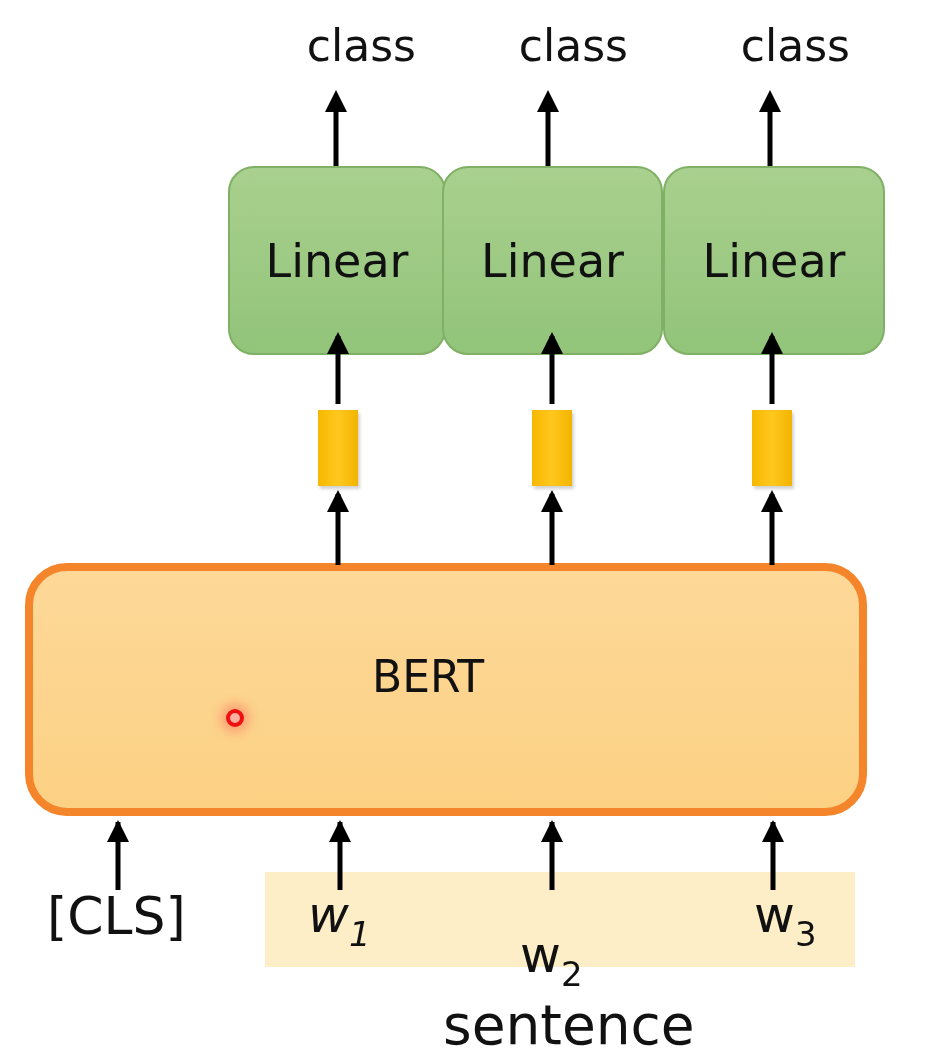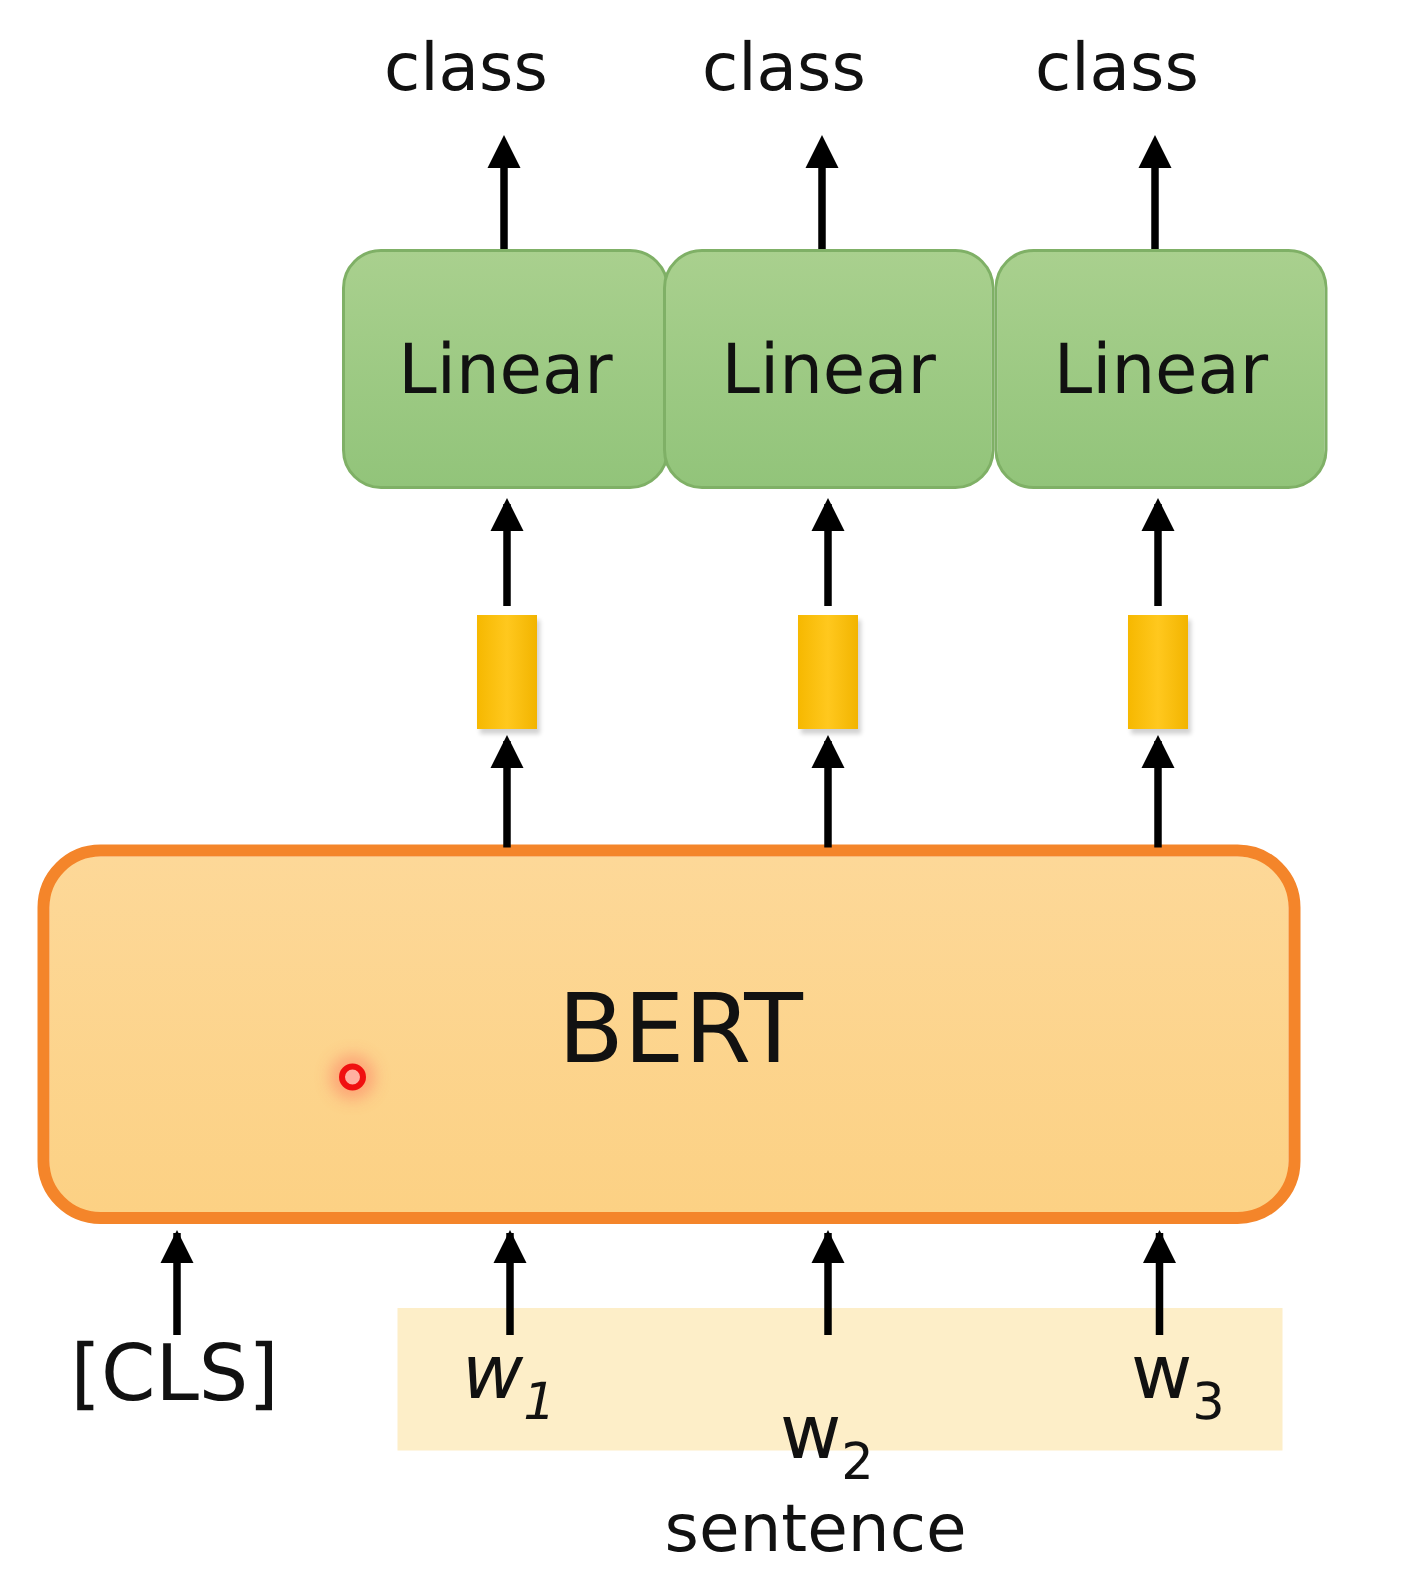--- a/index.html
+++ b/index.html
@@ -1,32 +1,32 @@
 <!DOCTYPE html>
 <html><head>
 <meta charset="utf-8">
 <style>
   html, body { margin:0; padding:0; background:#ffffff; }
   body { width:936px; height:1061px; position:relative; overflow:hidden;
          font-family:"DejaVu Sans", sans-serif; color:#111; }
-  .class-label { position:absolute; font-size:44px; line-height:1; text-align:left; width:160px; margin-left:-80px; top:24px; }
-  .linear-box { position:absolute; top:166px; height:160px; background:linear-gradient(#a9d08e,#92c47a);
+  .class-label { position:absolute; font-size:44px; line-height:1; text-align:right; width:160px; margin-left:-80px; top:24px; }
+  .linear-box { position:absolute; top:166px; height:189px; background:linear-gradient(#a9d08e,#92c47a);
                 border:2px solid #7fb066; border-radius:26px; box-sizing:border-box;
                 display:flex; align-items:center; justify-content:center; font-size:46px; }
   .vec { position:absolute; width:40px; height:76px; background:linear-gradient(90deg,#f6b800,#ffc81e,#f2b400);
          box-shadow:2px 3px 3px rgba(0,0,0,0.18); margin-left:-20px; top:410px; }
   .bert-box { position:absolute; left:25px; top:563px; width:842px; height:253px; box-sizing:border-box;
               border:8px solid #f4852a; border-radius:42px;
               background:linear-gradient(#fdd898,#fcd184); }
-  .bert-label { position:absolute; left:372px; top:655px; font-size:64px; line-height:1; }
+  .bert-label { position:absolute; left:372px; top:655px; font-size:44px; line-height:1; }
   .sentence-band { position:absolute; left:265px; top:872px; width:590px; height:95px; background:#fdeec8; }
   .tok { position:absolute; top:890px; font-size:50px; line-height:1; }
   .tok sub { font-size:34px; vertical-align:-14px; }
   .cls { position:absolute; left:47px; top:890px; font-size:52px; line-height:1;text-align:right; }
-  .sentence-label { position:absolute; left:443px; top:998px; font-size:44px; line-height:1; }
+  .sentence-label { position:absolute; left:443px; top:998px; font-size:55px; line-height:1; }
   .pointer { position:absolute; left:226px; top:709px; width:18px; height:18px; border-radius:50%;
              box-sizing:border-box; border:4px solid #f01010; background:#ffb0a0;
              box-shadow:0 0 10px 6px rgba(255,80,80,0.35); }
   svg.arrows { position:absolute; left:0; top:0; }
 </style>
 </head>
 <body>
 
 <div class="class-label" style="left:336px;">class</div>
 <div class="class-label" style="left:548px;">class</div>

